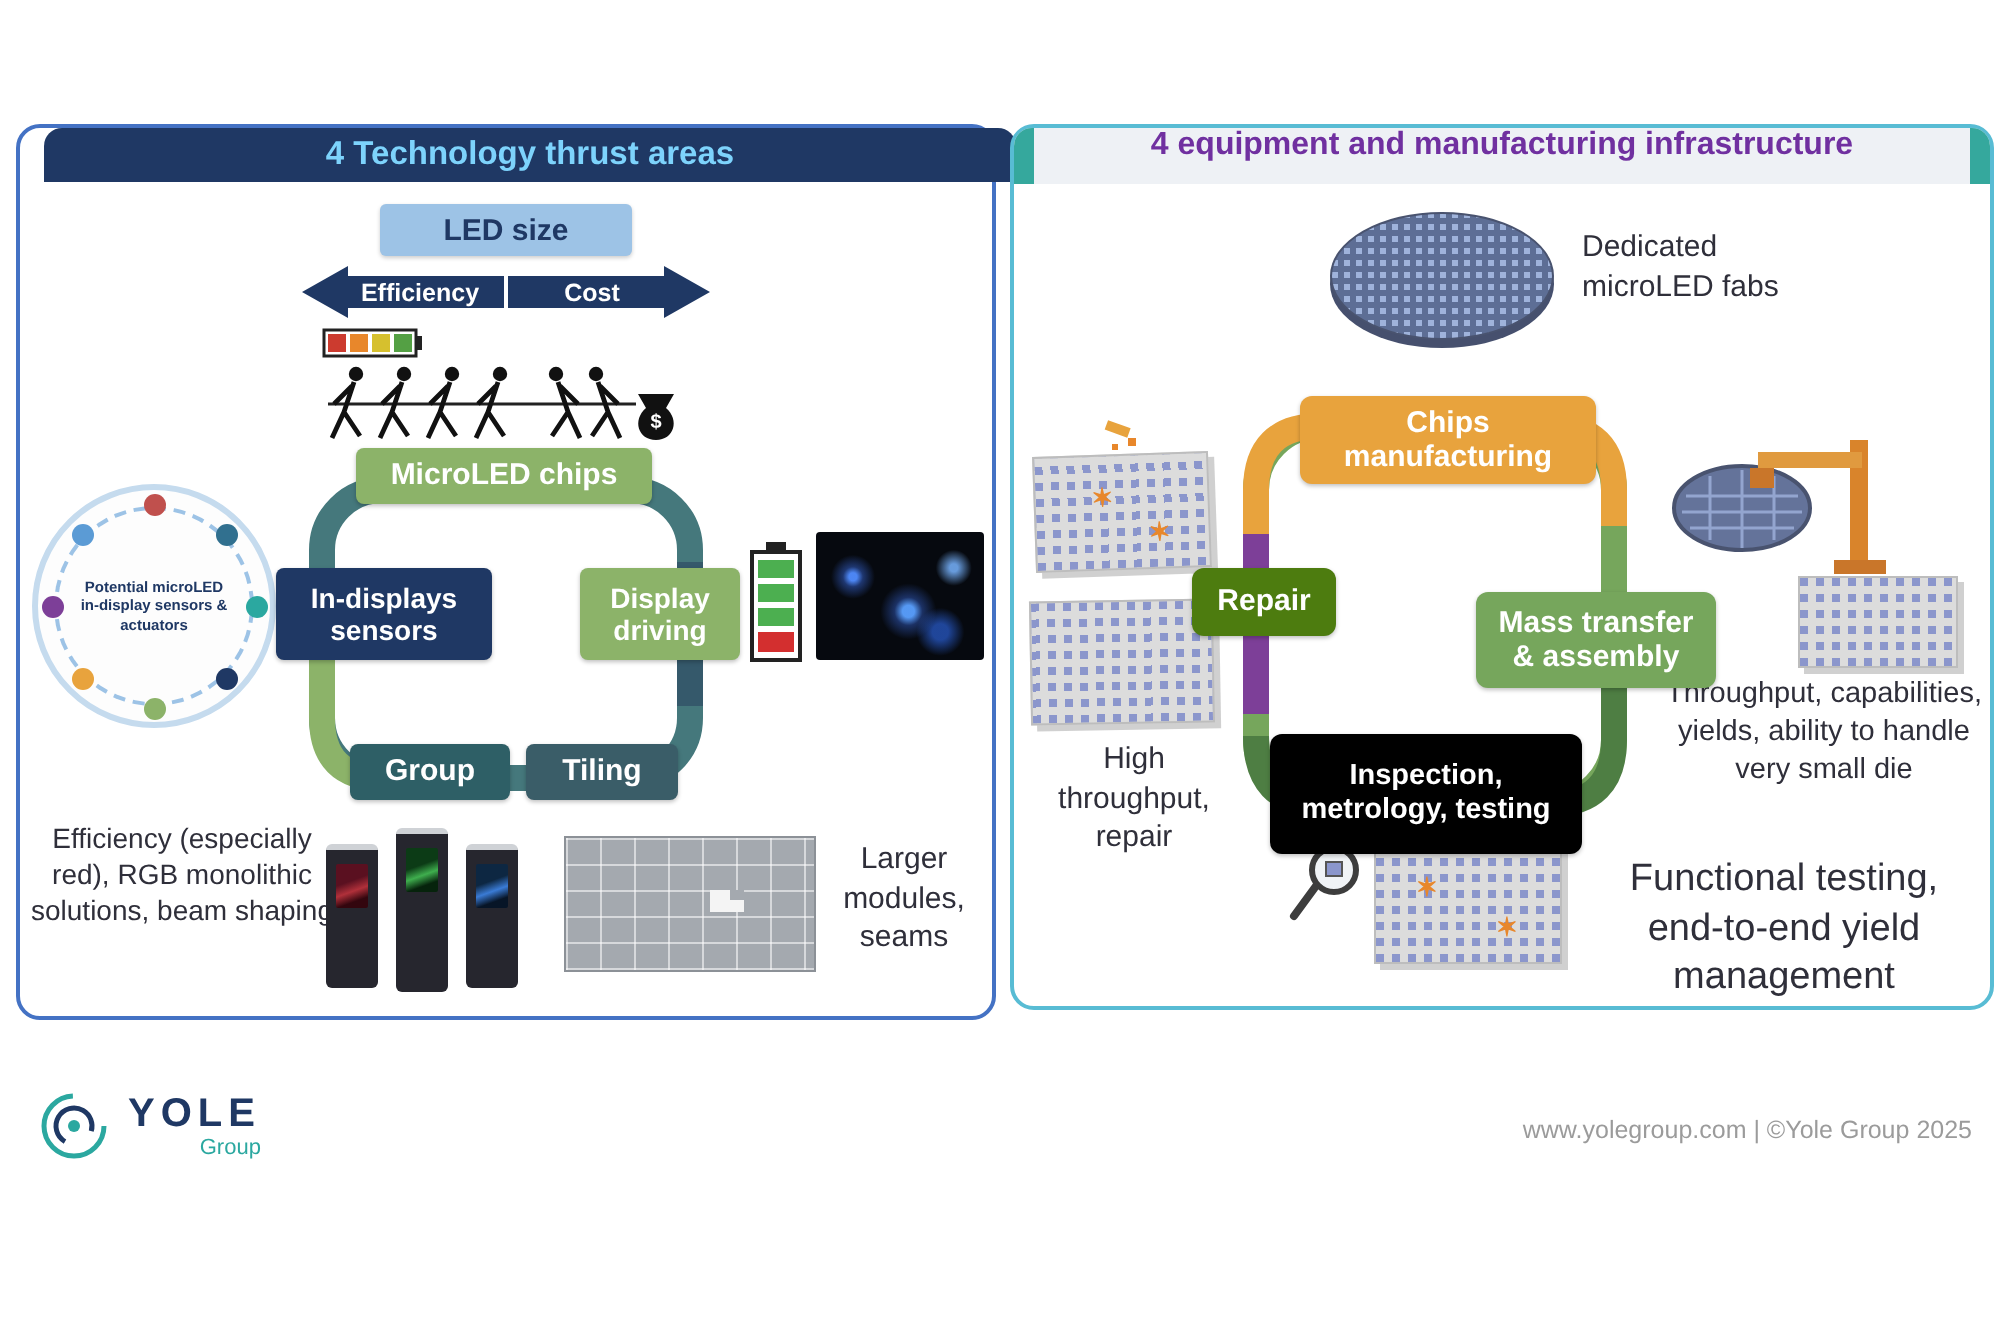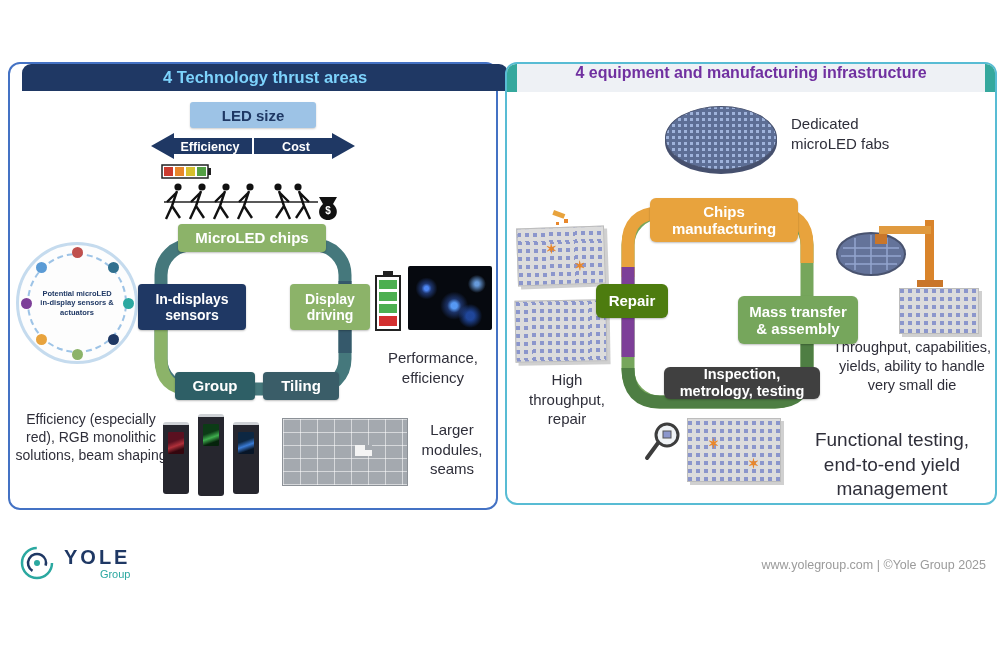--- a/index.html
+++ b/index.html
@@ -169,21 +169,20 @@
 
     <svg class="abs" style="left:364px;top:206px;" width="28" height="62" viewBox="0 0 28 62">
       <rect x="9" y="1" width="10" height="5" fill="#222"></rect>
       <rect x="2" y="6" width="24" height="54" fill="#fff" stroke="#222" stroke-width="2"></rect>
       <rect x="5" y="10" width="18" height="9" fill="#4caf50"></rect>
       <rect x="5" y="22" width="18" height="9" fill="#4caf50"></rect>
       <rect x="5" y="34" width="18" height="9" fill="#4caf50"></rect>
       <rect x="5" y="46" width="18" height="10" fill="#d32f2f"></rect>
     </svg>
     <div class="led-photo"></div>
-    <div class="caption" style="left:356px;top:284px;width:134px;font-size:15px;">Performance, efficiency</div>
 
     <div class="caption" style="left:4px;top:346px;width:154px;font-size:14px;">Efficiency (especially red), RGB monolithic solutions, beam shaping</div>
 
     <div class="towers">
       <div class="tower" style="left:0;top:8px;height:72px;">
         <div class="screen" style="background:linear-gradient(160deg,#5a1020 40%,#b0303a 60%,#33060e 80%);"></div>
       </div>
       <div class="tower" style="left:35px;top:0;height:82px;">
         <div class="screen" style="background:linear-gradient(160deg,#0c3b16 40%,#3fae4e 60%,#06230c 80%);"></div>
       </div>
@@ -213,21 +212,21 @@
     <svg class="abs" style="left:113px;top:141px;z-index:0;" width="195" height="205" viewBox="0 0 195 205">
       <rect x="8" y="8" width="179" height="189" rx="32" fill="none" stroke="#76a65c" stroke-width="13"></rect>
       <path d="M8,72 L8,40 Q8,8 40,8 L155,8 Q187,8 187,40 L187,58" fill="none" stroke="#e8a33d" stroke-width="13"></path>
       <path d="M187,132 L187,165 Q187,197 155,197 L40,197 Q8,197 8,163" fill="none" stroke="#4e7e43" stroke-width="13"></path>
       <path d="M8,152 L8,62" fill="none" stroke="#7d3f98" stroke-width="13"></path>
     </svg>
 
     <div class="box" style="left:143px;top:134px;width:148px;height:44px;background:#e8a33d;font-size:15px;border-radius:6px;padding:0 14px;">Chips manufacturing</div>
     <div class="box" style="left:89px;top:220px;width:72px;height:34px;background:#4d7c0f;font-size:15px;border-radius:6px;">Repair</div>
     <div class="box" style="left:231px;top:216px;width:120px;height:48px;background:#76a65c;font-size:15px;border-radius:6px;padding:0 8px;margin-top:16px;">Mass transfer &amp; assembly</div>
-    <div class="box" style="left:157px;top:303px;width:156px;height:32px;background:#404040;font-size:14.5px;border-radius:6px;padding:0 10px;">Inspection, metrology, testing</div>
+    <div class="box" style="left:128px;top:303px;width:156px;height:60px;background:#000000;font-size:14.5px;border-radius:6px;padding:0 10px;">Inspection, metrology, testing</div>
 
     <svg class="abs" style="left:42px;top:146px;" width="22" height="18">
       <rect x="4" y="2" width="12" height="5" fill="#e8a33d" transform="rotate(20 10 4)"></rect>
       <rect x="15" y="9" width="4" height="4" fill="#e8872b"></rect>
       <rect x="7" y="12" width="3" height="3" fill="#e8872b"></rect>
     </svg>
     <div class="die-panel" style="left:10px;top:163px;width:88px;height:58px;transform:rotate(-2deg);">
       <span class="defect" style="left:28px;top:14px;">✶</span>
       <span class="defect" style="left:56px;top:32px;">✶</span>
     </div>

